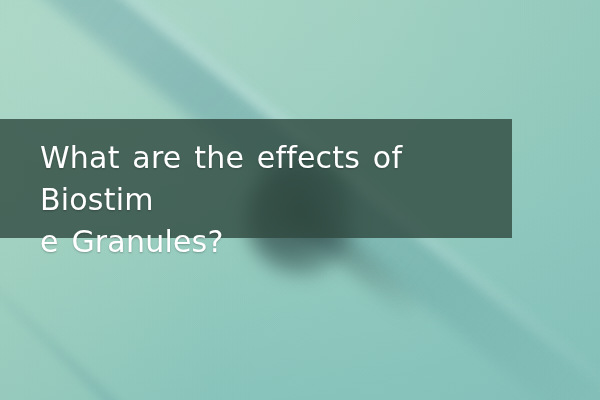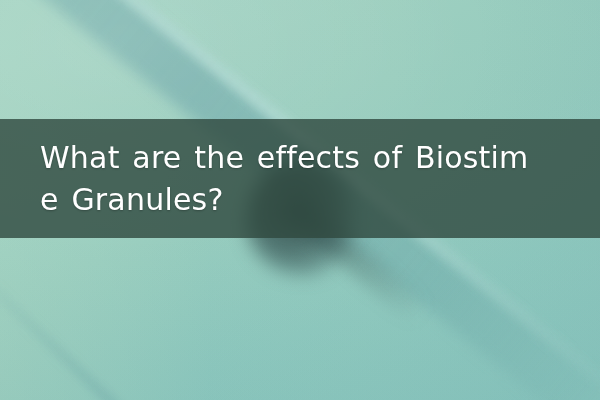--- a/index.html
+++ b/index.html
@@ -136,21 +136,21 @@
       rgba(255,255,255,0.10) 0%,
       rgba(255,255,255,0.00) 45%,
       rgba(60,110,108,0.10) 100%);
   }
 
   
   .caption-band {
     position: absolute;
     left: 0;
     top: 119px;
-    width: 600px;
+    width: 512px;
     height: 119px;
     background: rgba(48,72,62,0.80);
     box-sizing: border-box;
     padding: 18px 24px 0 40px;
   }
 
   .caption-text {
     margin: 0;
     color: #ffffff;
     font-family: "DejaVu Sans", sans-serif;

